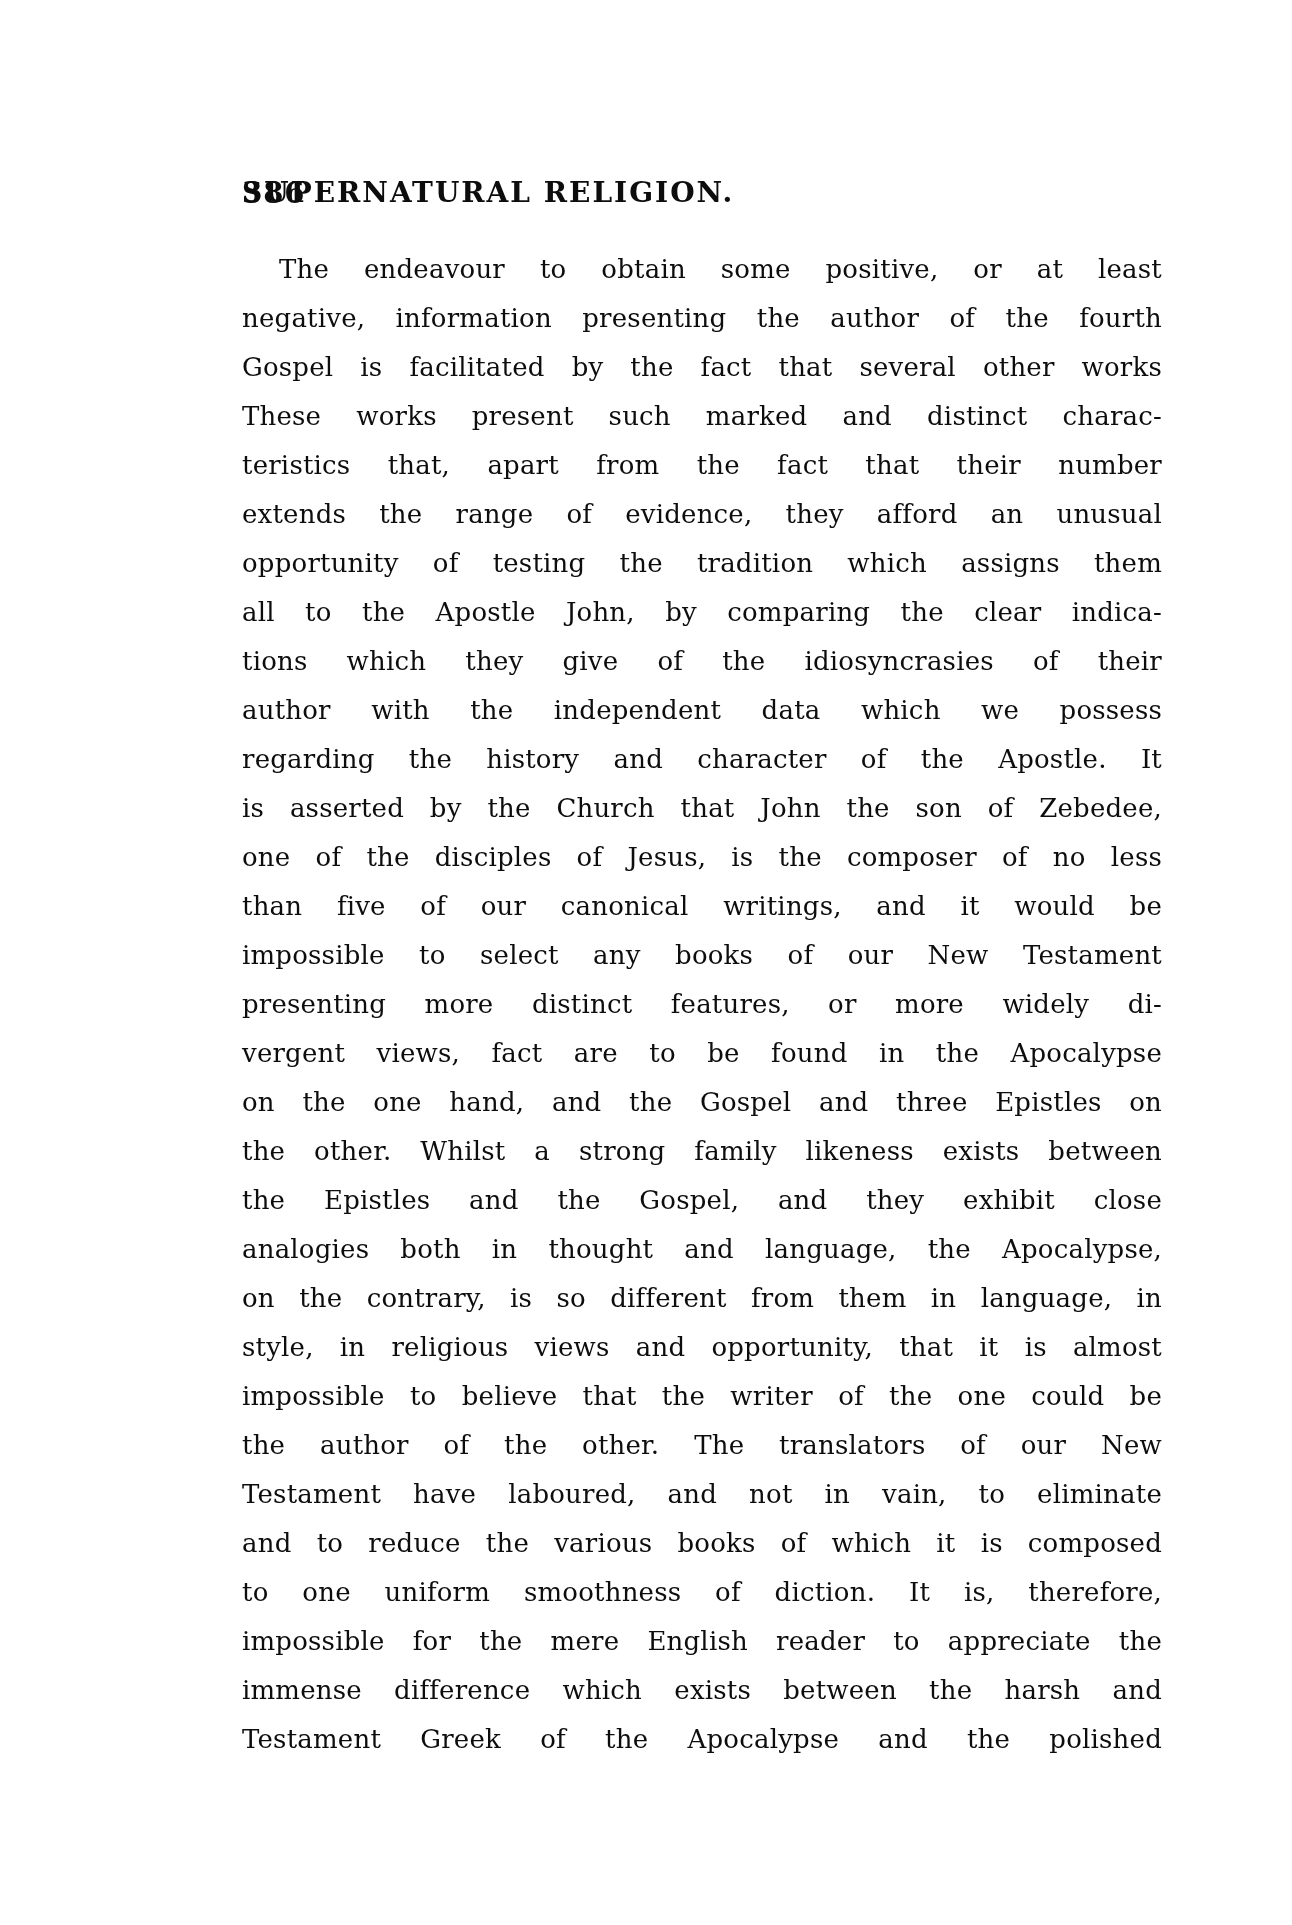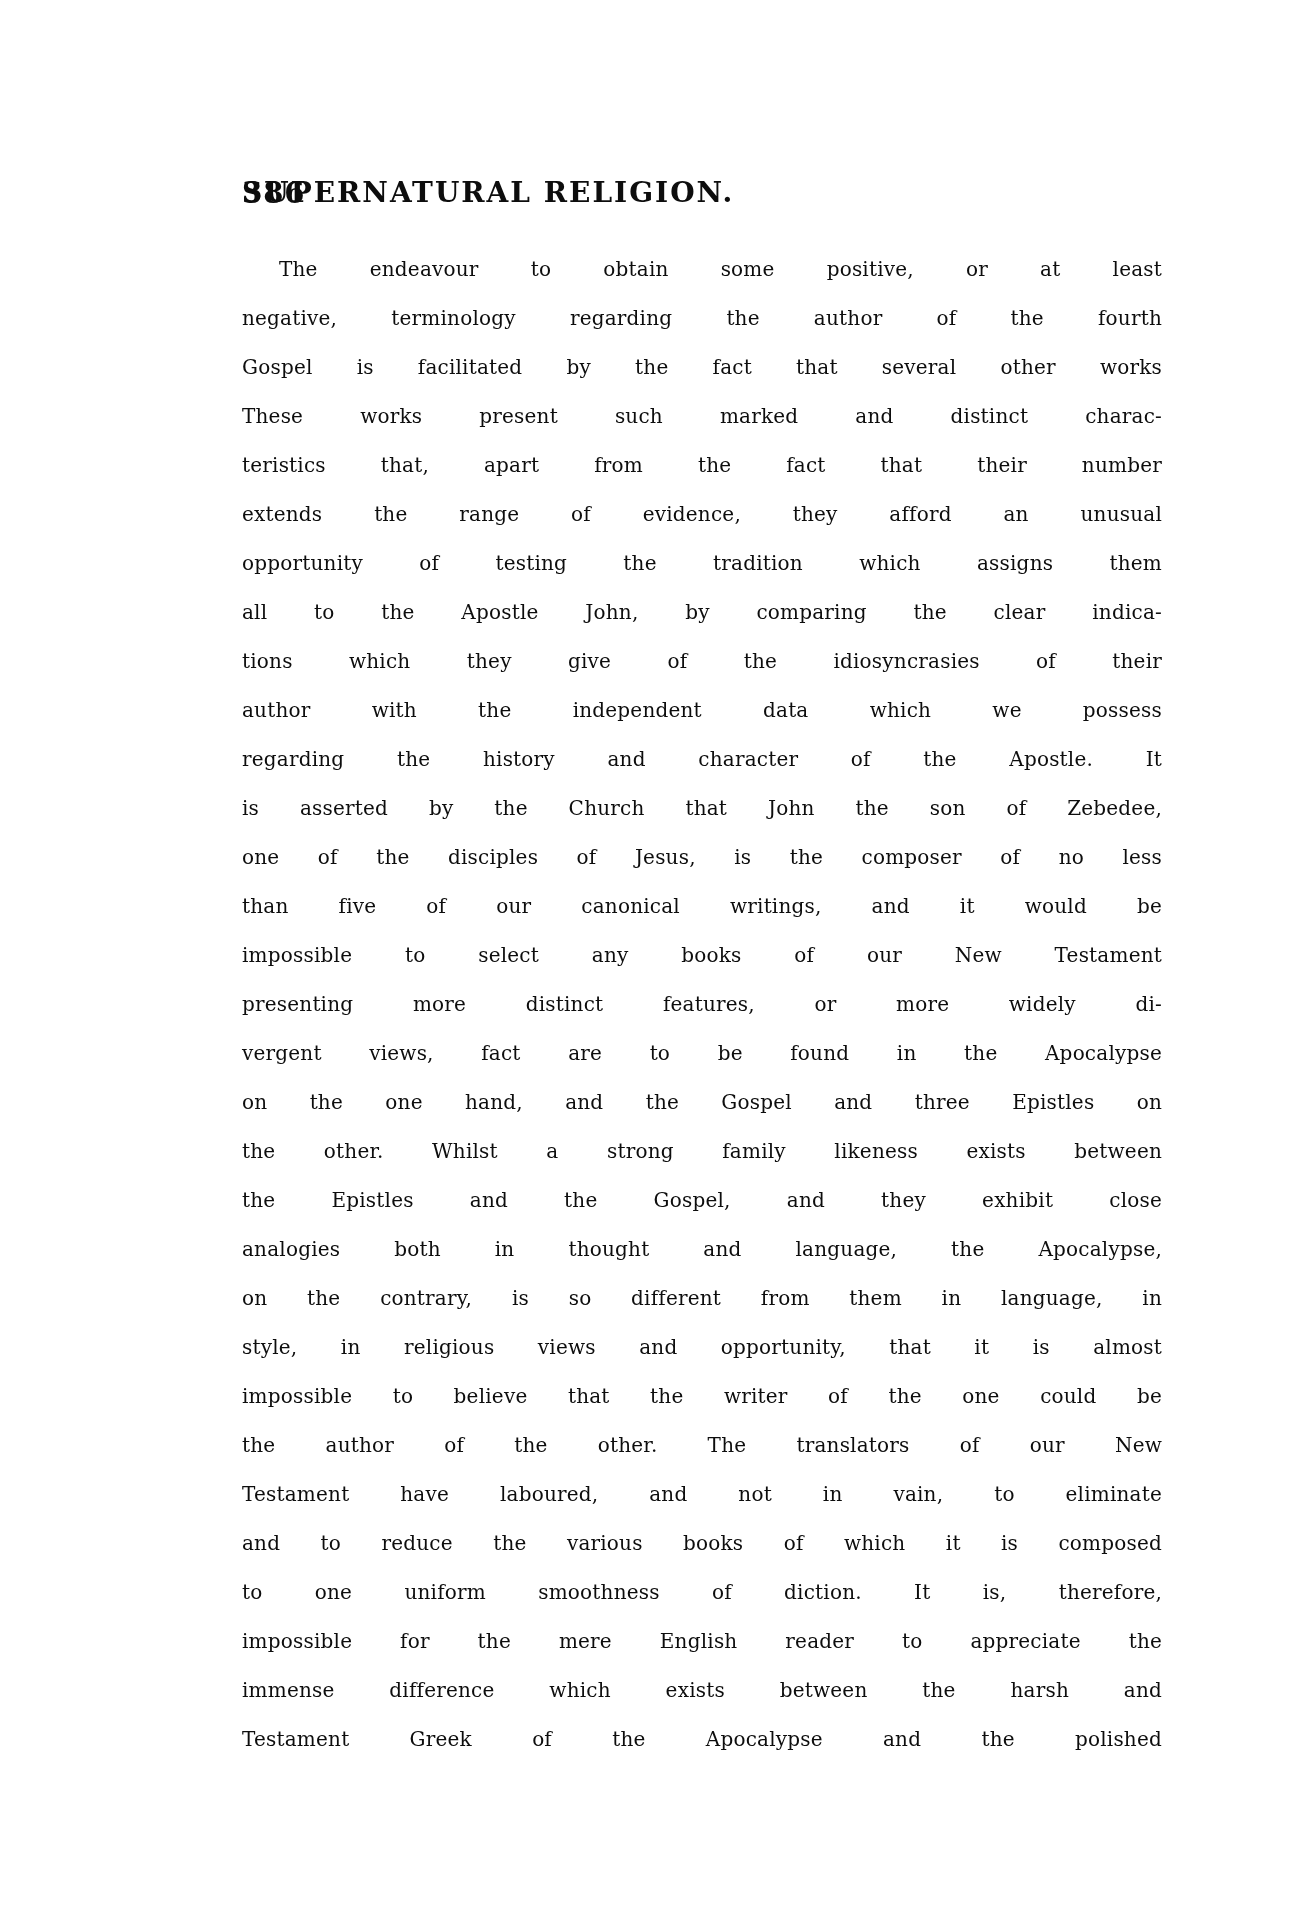--- a/index.html
+++ b/index.html
@@ -40,21 +40,21 @@
     font-weight: bold;
     letter-spacing: 2px;
     line-height: 30px;
     white-space: nowrap;
   }
   .body-text {
     position: absolute;
     left: 242px;
     top: 245px;
     width: 920px;
-    font-size: 20px;
+    font-size: 26px;
     line-height: 49px;
     letter-spacing: 0.2px;
   }
   .text-line {
     height: 49px;
     text-align: justify;
     text-align-last: justify;
     -moz-text-align-last: justify;
     white-space: normal;
   }
@@ -68,21 +68,21 @@
 <div class="page">
 
   <div class="running-header">
     <span class="page-number">386</span>
     <span class="running-title">SUPERNATURAL RELIGION.</span>
   </div>
 
   <div class="body-text">
 
   <div class="text-line">The endeavour to obtain some positive, or at least</div>
-      <div class="text-line">negative, terminology regarding the author of the fourth</div>
+      <div class="text-line">negative, information presenting the author of the fourth</div>
       <div class="text-line">Gospel is facilitated by the fact that several other works</div>
       <div class="text-line">These works present such marked and distinct charac-</div>
       <div class="text-line">teristics that, apart from the fact that their number</div>
       <div class="text-line">extends the range of evidence, they afford an unusual</div>
       <div class="text-line">opportunity of testing the tradition which assigns them</div>
       <div class="text-line">all to the Apostle John, by comparing the clear indica-</div>
       <div class="text-line">tions which they give of the idiosyncrasies of their</div>
       <div class="text-line">author with the independent data which we possess</div>
       <div class="text-line">regarding the history and character of the Apostle.  It</div>
       <div class="text-line">is asserted by the Church that John the son of Zebedee,</div>

